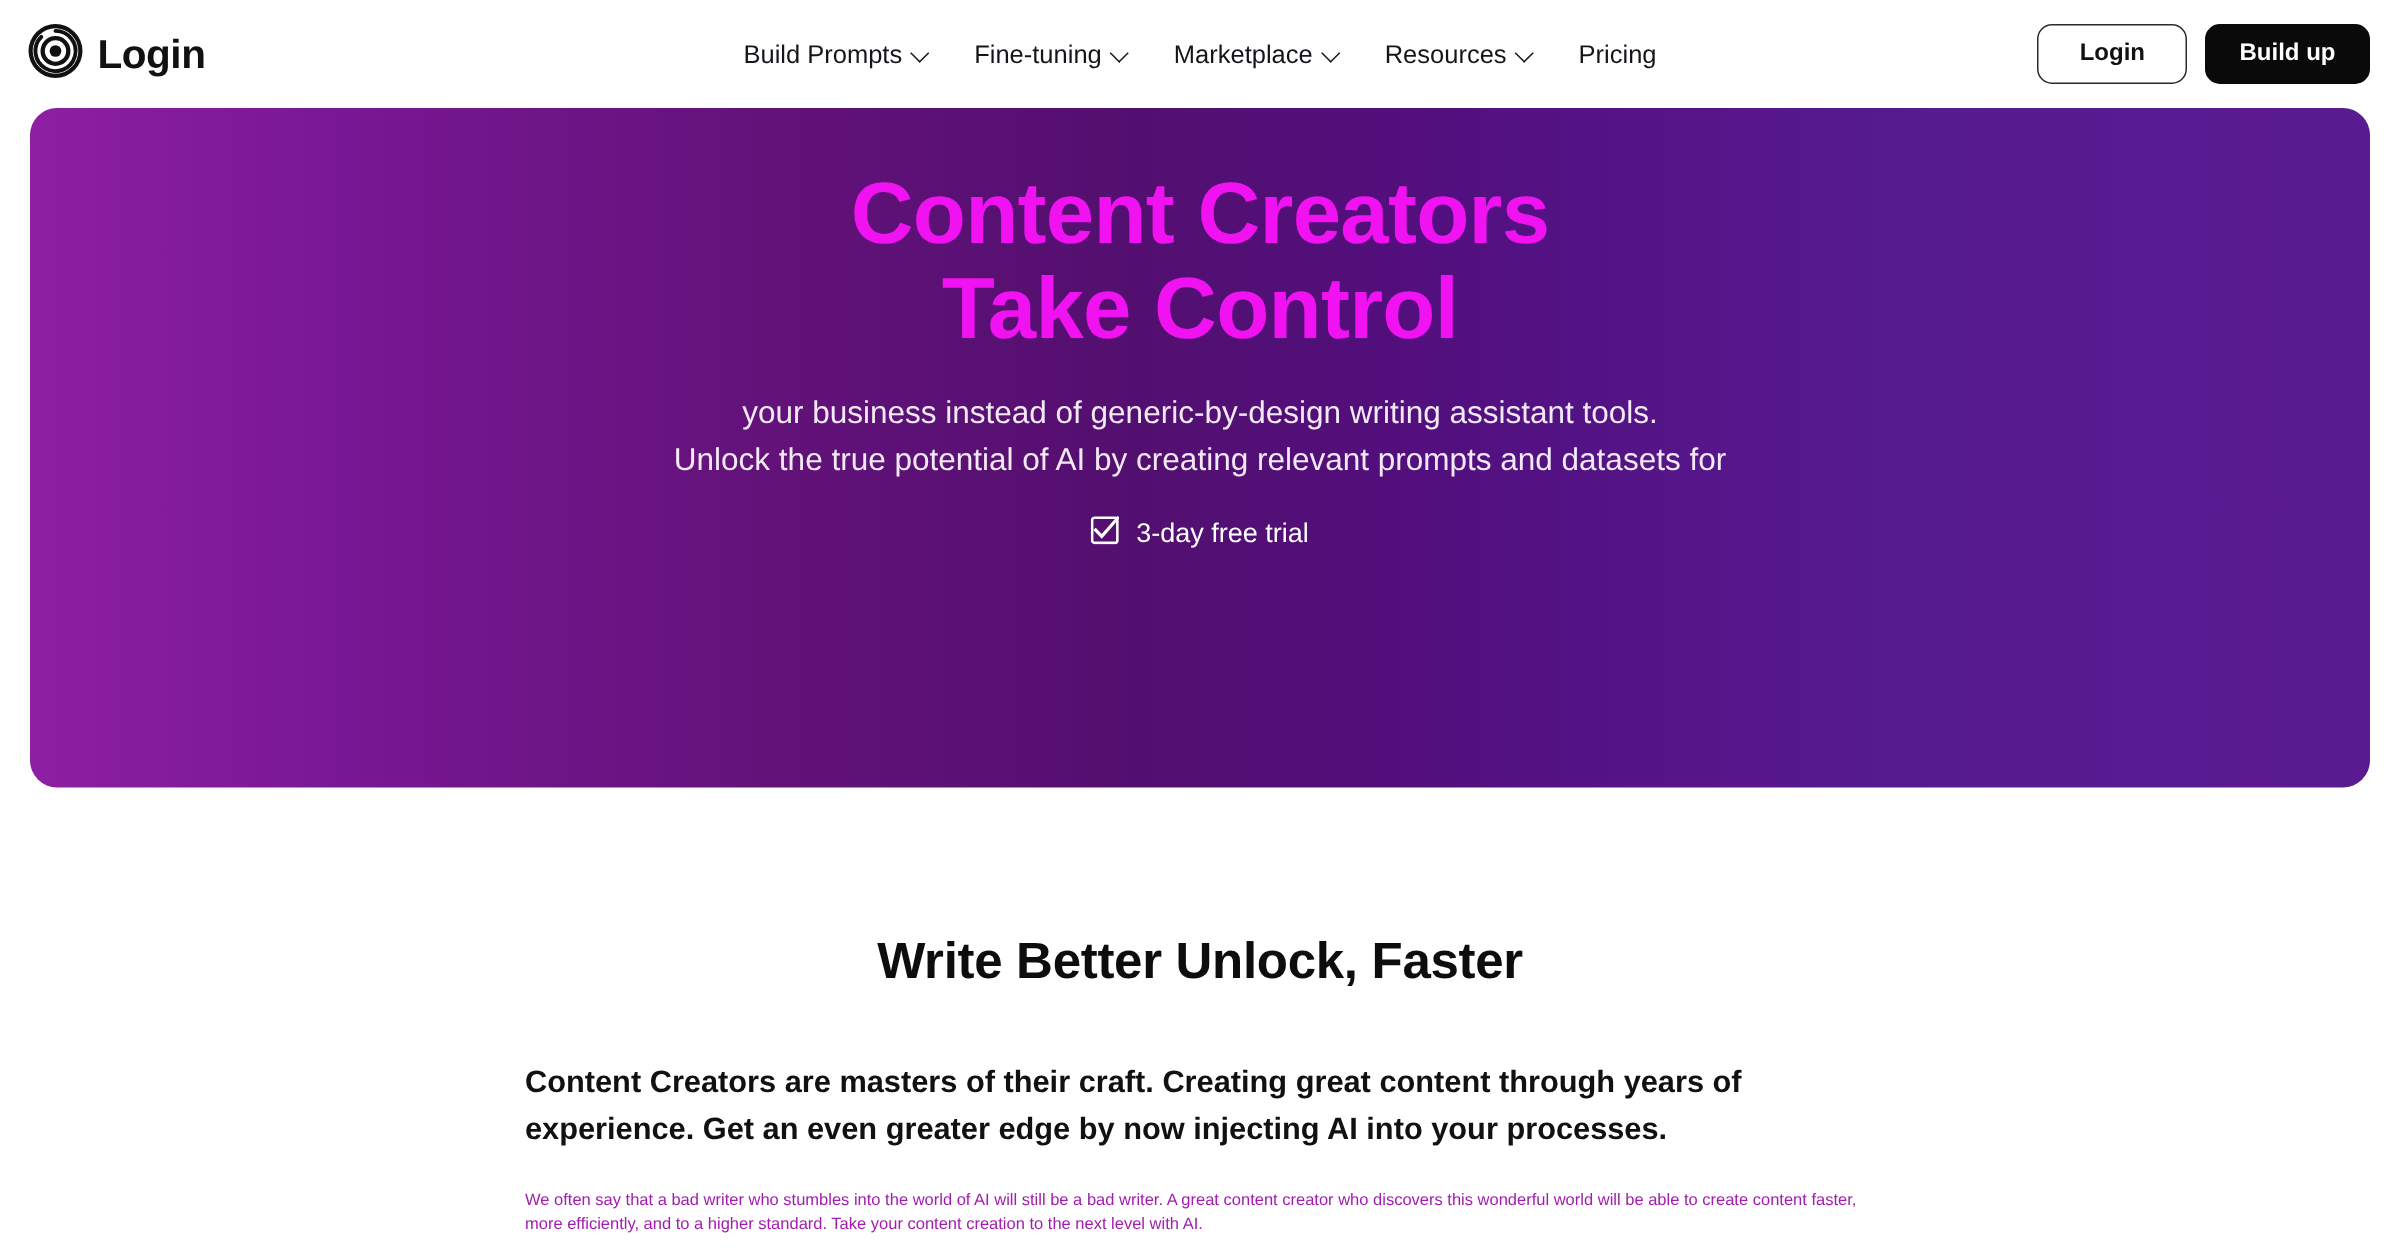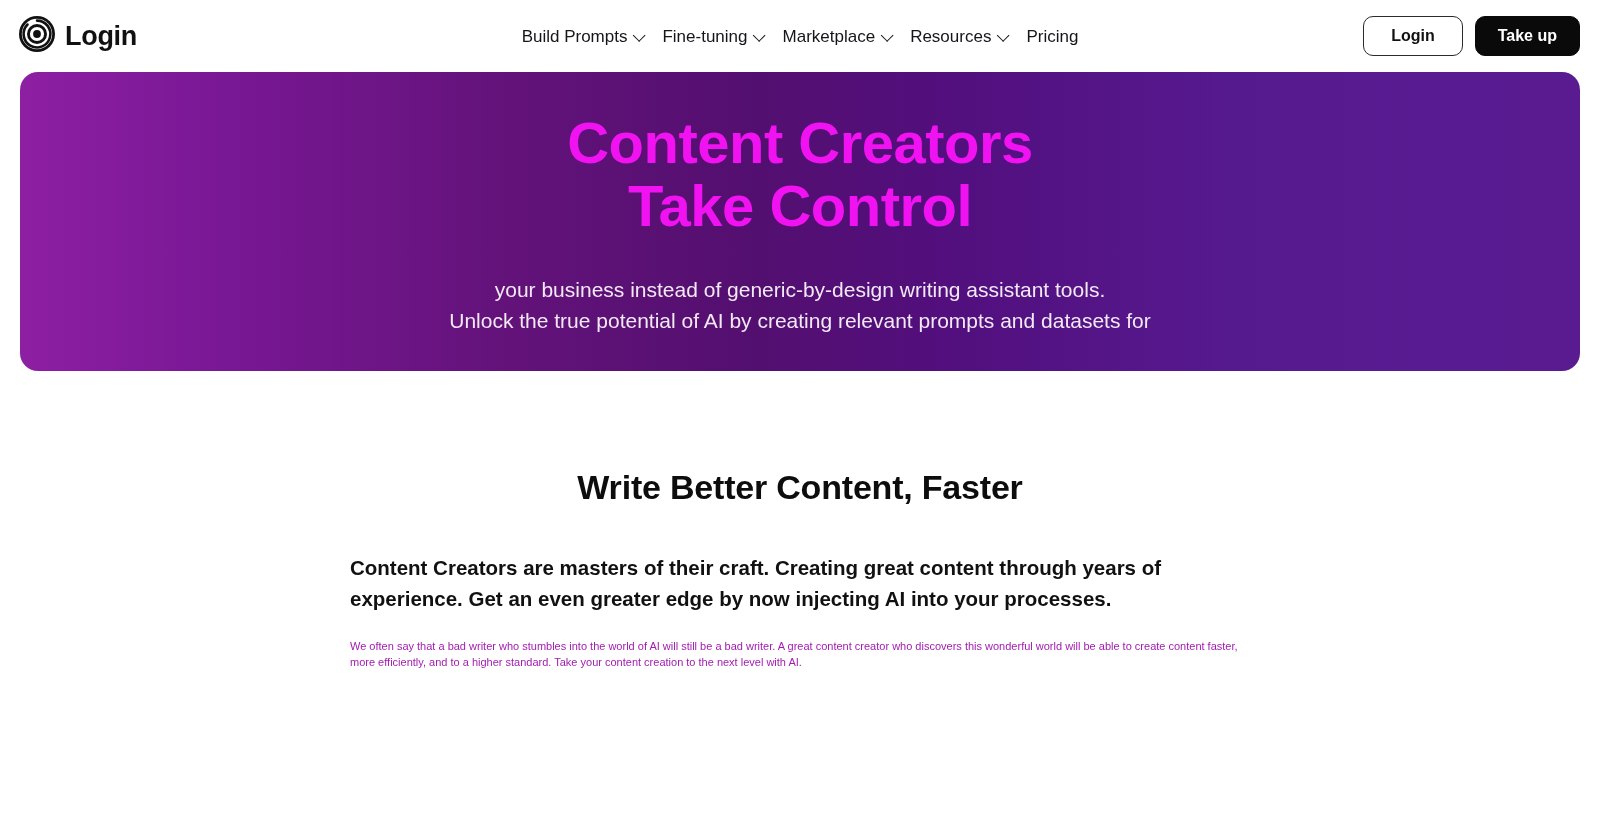--- a/index.html
+++ b/index.html
@@ -41,21 +41,21 @@
     letter-spacing: -0.3px;
     line-height: 1;
   }
 
   .main-nav {
     position: absolute;
     left: 50%;
     transform: translateX(-50%);
     display: flex;
     align-items: flex-start;
-    gap: 17px;
+    gap: 30px;
   }
 
   .nav-item {
     display: flex;
     align-items: center;
     gap: 7px;
     font-size: 17px;
     font-weight: 500;
     color: #15161a;
     cursor: pointer;
@@ -110,37 +110,36 @@
     border: 1.4px solid #0a0a0a;
     border-radius: 10px;
     padding: 11px 22px;
     cursor: pointer;
     line-height: 1;
   }
 
   
   .hero {
     margin: 0 20px;
-    height: 299px;
+    height: 453px;
     border-radius: 18px;
     background: linear-gradient(90deg,
         #8d1fa2 0%,
         #7a1896 12%,
         #621279 32%,
         #530f6f 47%,
         #520f7e 60%,
         #561a8f 78%,
         #5a1b91 100%);
     display: flex;
     flex-direction: column;
     align-items: center;
     justify-content: flex-start;
     padding-top: 40px;
     overflow: hidden;
-    gap: 14px;
   }
 
   .hero-title {
     font-size: 58px;
     font-weight: 700;
     line-height: 1.08;
     text-align: center;
     color: #f012f0;
     letter-spacing: -0.5px;
   }
@@ -255,21 +254,21 @@
       <span>Resources</span>
       <i class="chev"></i>
     </div>
     <div class="nav-item">
       <span>Pricing</span>
     </div>
   </nav>
 
   <div class="header-actions">
     <button class="btn-login">Login</button>
-    <button class="btn-signup">Take up</button>
+    <button class="btn-signup">Build up</button>
   </div>
 
 </header>
 
 <section class="hero">
 
   <h1 class="hero-title">
     <span>Content Creators</span>
     <span>Take Control</span>
   </h1>
@@ -287,20 +286,20 @@
         <path d="M3.4 9.3 L7.5 13.6 L18.2 1.4" fill="none" stroke="#ffffff" stroke-width="2.1" stroke-linecap="square" stroke-linejoin="miter"></path>
       </svg>
     </span>
     <span>3-day free trial</span>
   </div>
 
 </section>
 
 <main class="content">
 
-  <h2 class="section-heading">Write Better Content, Faster</h2>
+  <h2 class="section-heading">Write Better Unlock, Faster</h2>
 
   <div class="copy-wrap">
     <p class="lead">Content Creators are masters of their craft. Creating great content through years of experience. Get an even greater edge by now injecting AI into your processes.</p>
     <p class="body-copy">We often say that a bad writer who stumbles into the world of AI will still be a bad writer. A great content creator who discovers this wonderful world  will be able to create content faster, more efficiently, and to a higher standard. Take your content creation to the next level with AI.</p>
   </div>
 
 </main>
 
 </body></html>

